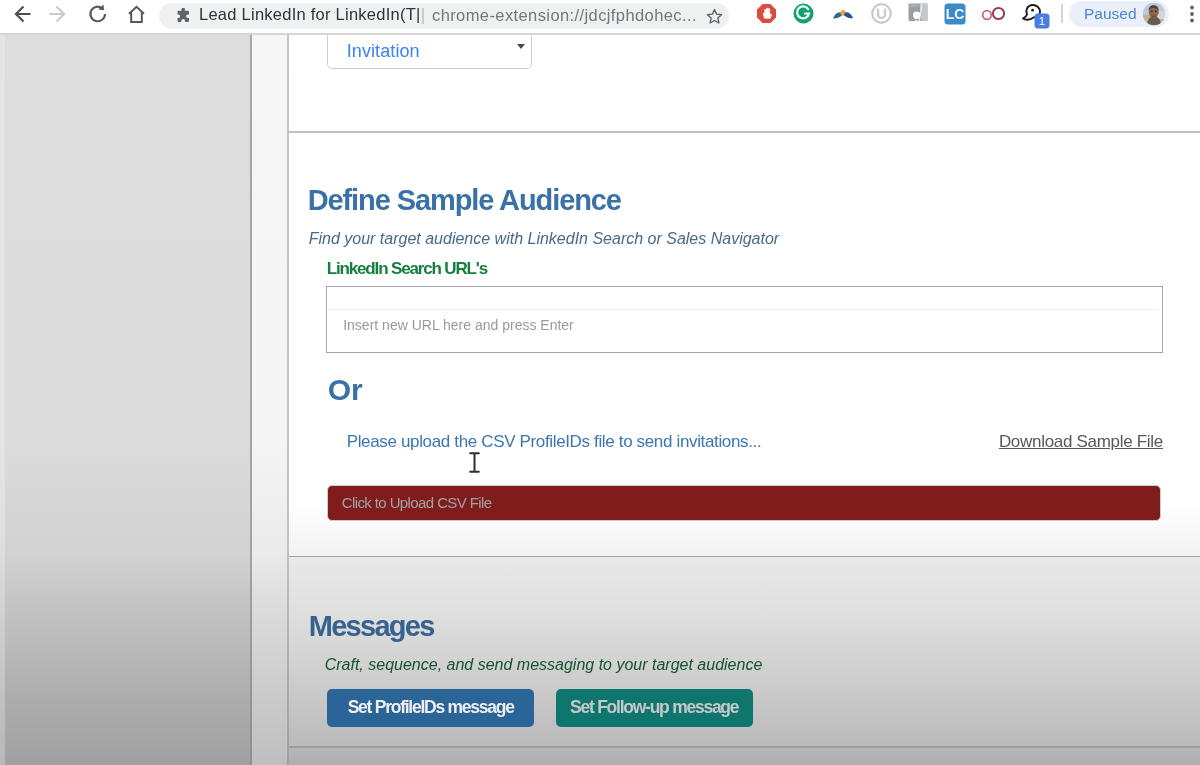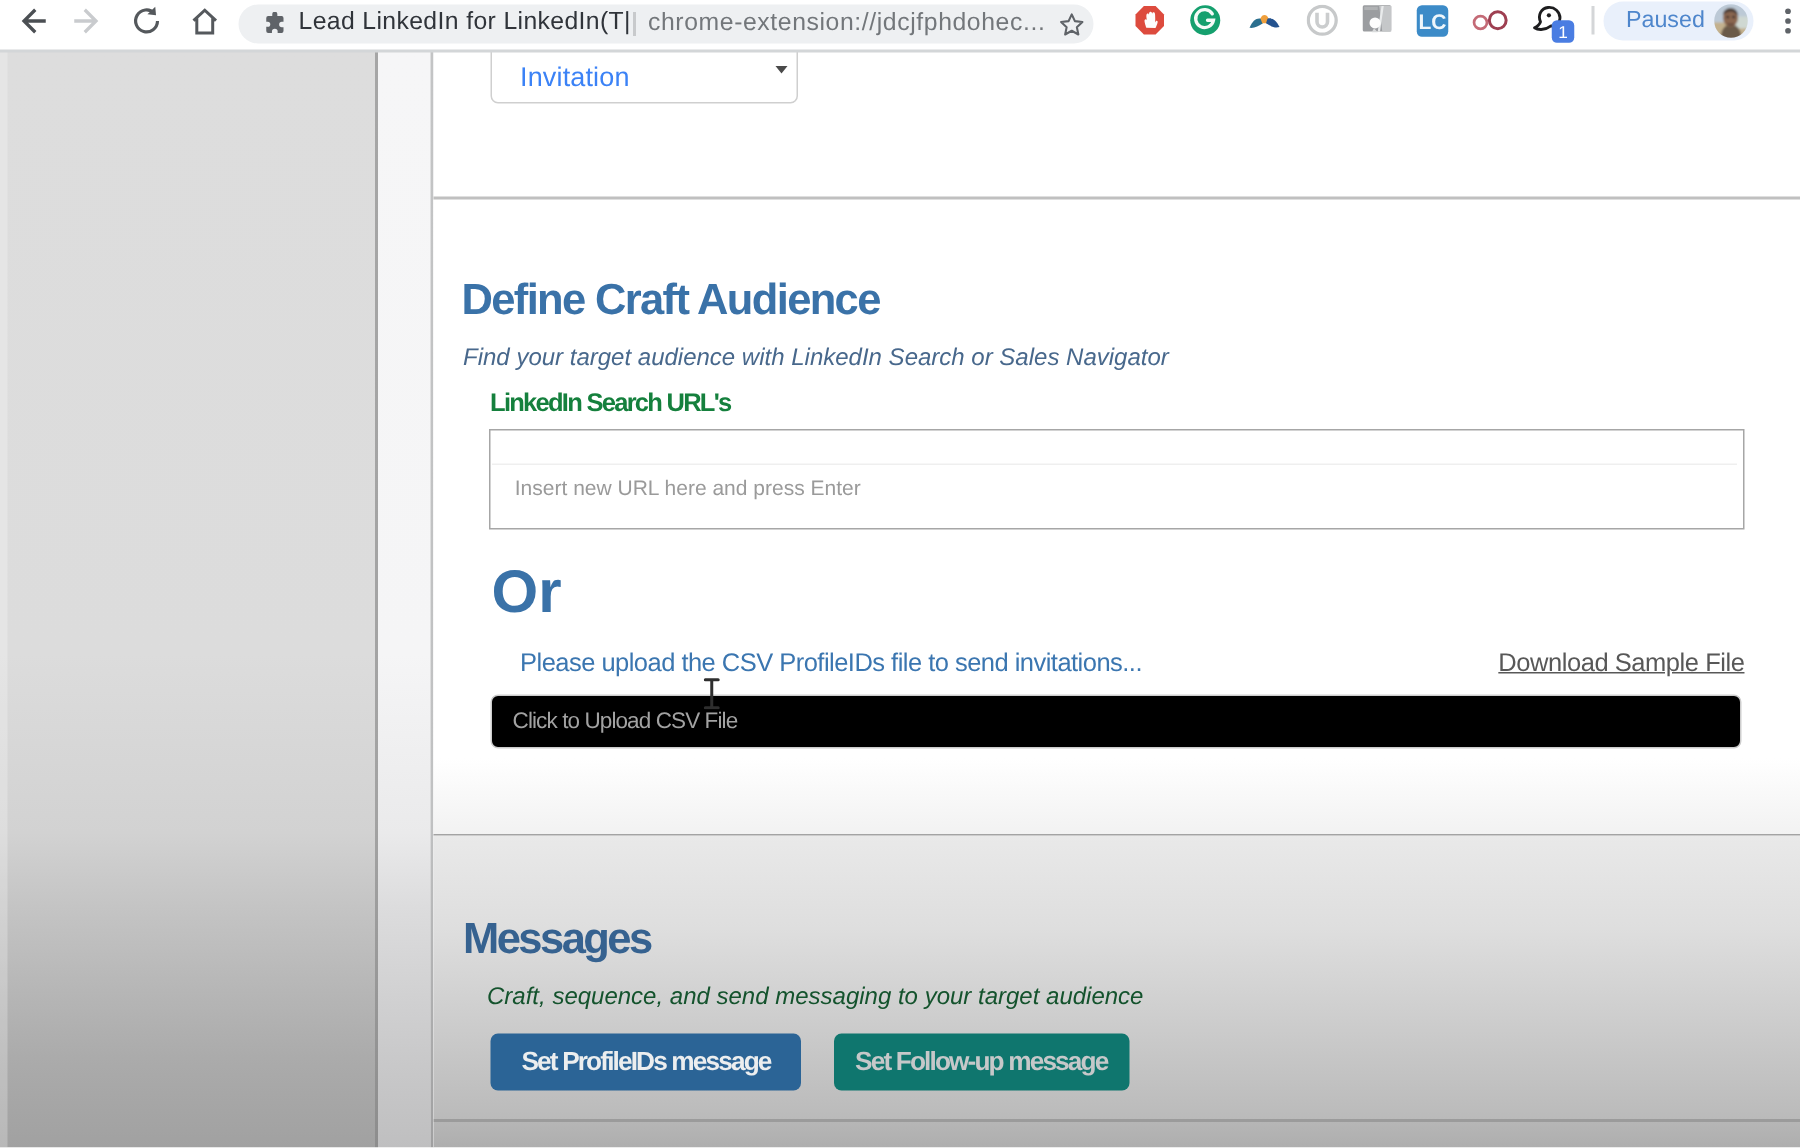--- a/index.html
+++ b/index.html
@@ -43,25 +43,25 @@
   .sub { position:absolute; font-style:italic; font-size:16px; color:#48688c; white-space:nowrap; }
 
   #h-define { left:19px; top:152px; letter-spacing:-1.1px; }
   #sub-define { left:20px; top:196px; }
   #lbl-urls { position:absolute; left:38px; top:225px; font-size:17px; font-weight:bold; color:#15803d; letter-spacing:-1.15px; white-space:nowrap; }
 
   #url-input { position:absolute; left:37.5px; top:252px; width:837px; height:67px; background:#fff; border:1.4px solid #a6a6a6; }
   #url-inner { position:absolute; left:1px; top:22px; width:830px; height:1px; background:#efefef; }
   #url-ph { position:absolute; left:16px; top:30px; font-size:14px; color:#9a9a9a; white-space:nowrap; }
 
-  #h-or { left:39px; top:341px; font-size:40px; }
+  #h-or { left:39px; top:341px; font-size:30px; }
   #lnk-csv { position:absolute; left:58px; top:398px; font-size:17px; color:#3b76b0; letter-spacing:-0.35px; white-space:nowrap; }
   #lnk-dl { position:absolute; right:37px; top:398px; font-size:17px; color:#585858; text-decoration:underline; letter-spacing:-0.3px; white-space:nowrap; }
 
-  #csv-input { position:absolute; left:38px; top:429px; width:834px; height:36px; background:#000000; border:1.4px solid #cdcdcd; border-radius:5px; }
+  #csv-input { position:absolute; left:38px; top:451px; width:834px; height:36px; background:#7f1d1d; border:1.4px solid #cdcdcd; border-radius:5px; }
   #csv-ph { position:absolute; left:14px; top:8px; font-size:15px; color:#a2a2a2; letter-spacing:-0.6px; white-space:nowrap; }
 
   #h-msg { left:20px; top:578px; letter-spacing:-1.7px; color:#366290; }
   #sub-msg { left:36px; top:622px; color:#14532d; }
 
   .btn { position:absolute; top:655px; height:38px; border-radius:5px; font-weight:bold; font-size:17.5px; letter-spacing:-1.25px; text-align:center; line-height:37px; white-space:nowrap; }
   #btn-conn { left:38.5px; width:207px; background:#2b6496; color:#eceeef; }
   #btn-fup { left:267px; width:197px; background:#0f766e; color:#c6c8c9; }
 
   #card-bottom-line { position:absolute; left:0; top:712px; width:911.3px; height:1.9px; background:#9b9b9b; }
@@ -190,21 +190,21 @@
     <div id="card">
       <div id="sect-mid"></div>
       <div id="sect-msg"></div>
       <div id="dd">
         <span id="dd-txt">Invitation</span>
         <div id="dd-arrow"></div>
       </div>
 
       <div class="hdiv" id="div1"></div>
 
-      <h1 id="h-define">Define Craft Audience</h1>
+      <h1 id="h-define">Define Sample Audience</h1>
       <div class="sub" id="sub-define">Find your target audience with LinkedIn Search or Sales Navigator</div>
       <div id="lbl-urls">LinkedIn Search URL's</div>
 
       <div id="url-input">
         <div id="url-inner"></div>
         <span id="url-ph">Insert new URL here and press Enter</span>
       </div>
 
       <h1 id="h-or">Or</h1>
       <div id="lnk-csv">Please upload the CSV ProfileIDs file to send invitations...</div>

